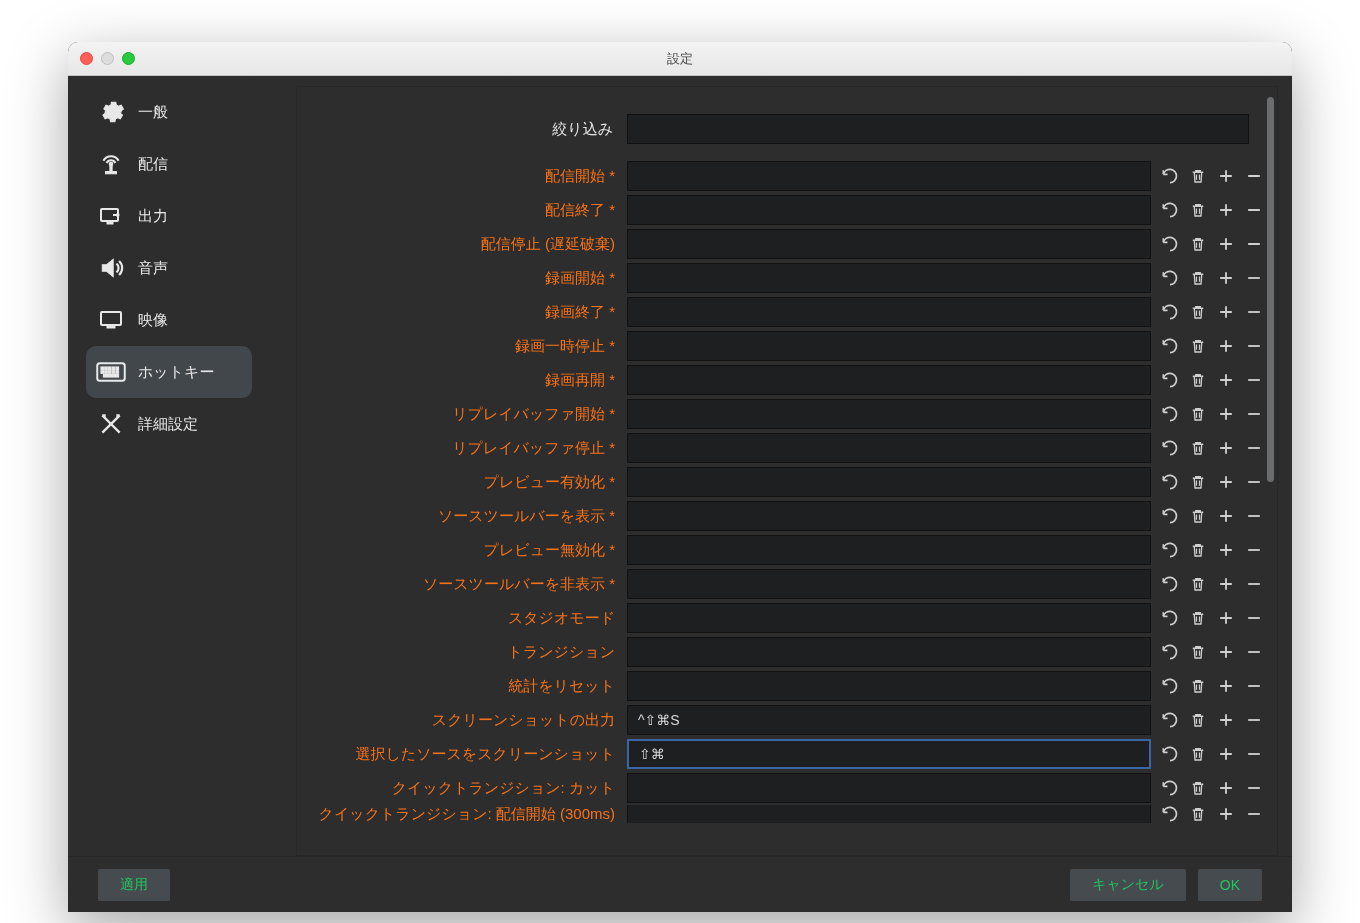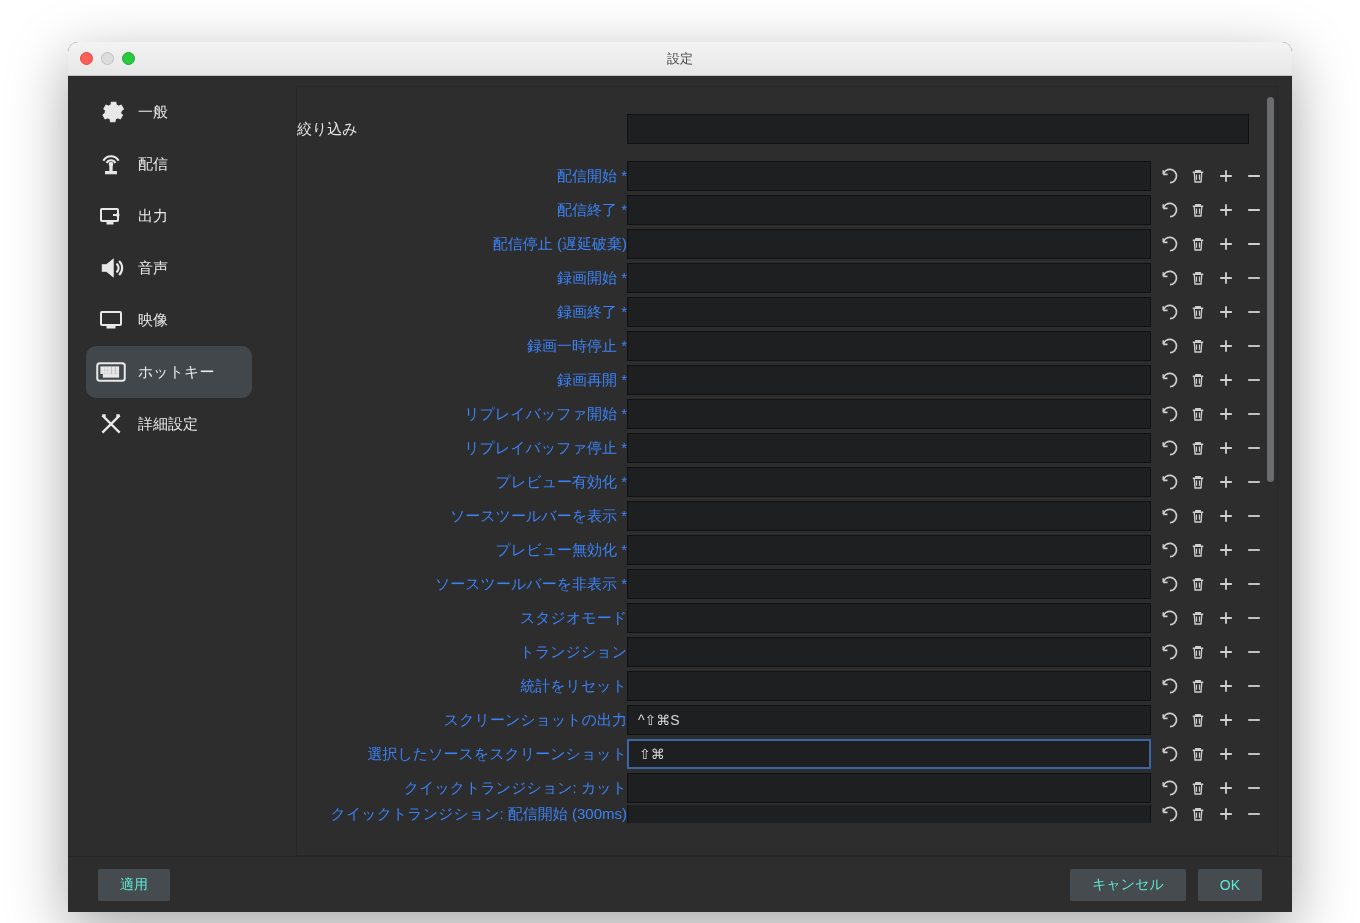--- a/index.html
+++ b/index.html
@@ -54,39 +54,39 @@
   display:flex; flex-direction:column;
   min-height:0;
   border: 1px solid #1c1c1c55;
   position:relative;
 }
 .scrollbar-stub { position:absolute; right:3px; top:10px; width:7px; height:385px; background:#6a6c6e; border-radius:4px;}
 .filter-row {
   display:flex; align-items:center; height:48px; padding:0 28px 0 0;
   margin-top:18px;
 }
-.filter-label { width:330px; text-align:left; color:#e6e6e6; font-size:15px; padding-right:14px;}
+.filter-label { width:330px; text-align:right; color:#e6e6e6; font-size:15px; padding-right:14px;}
 .filter-input { flex:1; height:30px; background:#1d1f21; border:1px solid #111; border-radius:0; }
 .hk-list { flex:1; overflow:hidden; padding-right:12px; margin-top:6px;}
 .hk-row { display:flex; align-items:center; height:34px; }
-.hk-label { width:330px; text-align:right; color:#3b82f6; font-size:15px; white-space:nowrap; overflow:hidden;}
+.hk-label { width:330px; text-align:right; color:#f97316; font-size:15px; padding-right:12px; white-space:nowrap; overflow:hidden;}
 .hk-input {
   flex:1; height:30px; background:#1d1f21; border:1px solid #111; color:#d8d8d8;
   font-size:14px; padding:0 10px; font-family:inherit;
 }
 .hk-input.focused { border:2px solid #3a66a5; outline:none; background:#1d1f21;}
 .hk-actions { display:flex; gap:6px; margin-left:8px; align-items:center;}
 .hk-actions .ico { width:22px; height:22px; display:flex; align-items:center; justify-content:center; cursor:pointer; color:#cfcfcf; }
 .hk-actions .ico svg { stroke:#cfcfcf; fill:none; stroke-width:1.8; }
 .footer {
   height:56px; background:#2d2d2e; border-top:1px solid #1c1c1c55;
   display:flex; align-items:center; padding:0 30px;
 }
 .btn {
-  background:#464b50; color:#5eead4; border:none;
+  background:#464b50; color:#22c55e; border:none;
   height:32px; padding:0 22px; font-size:14px; cursor:pointer;
   border-radius:2px; font-family:inherit;
 }
 .footer .spacer { flex:1;}
 .footer .btn + .btn { margin-left:12px;}
 .hk-row.cutoff { height:18px; overflow:hidden;}
 </style>
 </head>
 <body>
 

